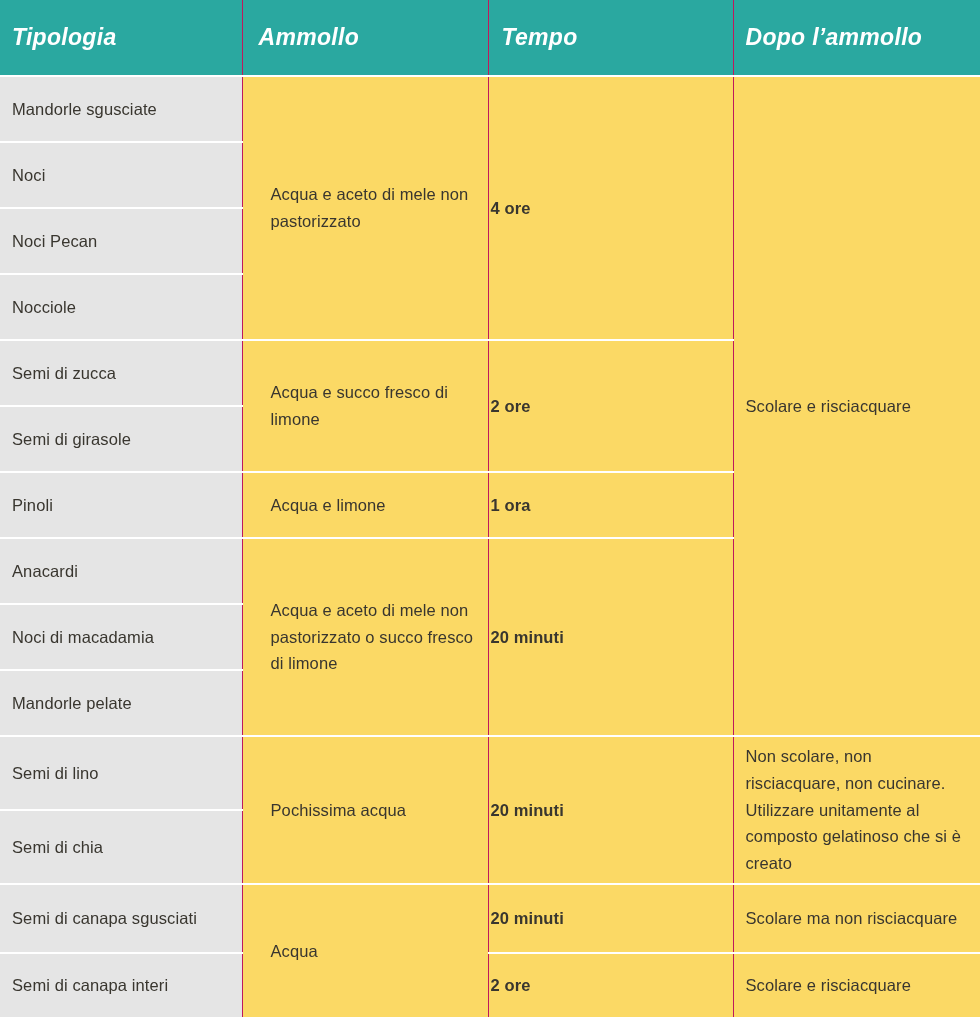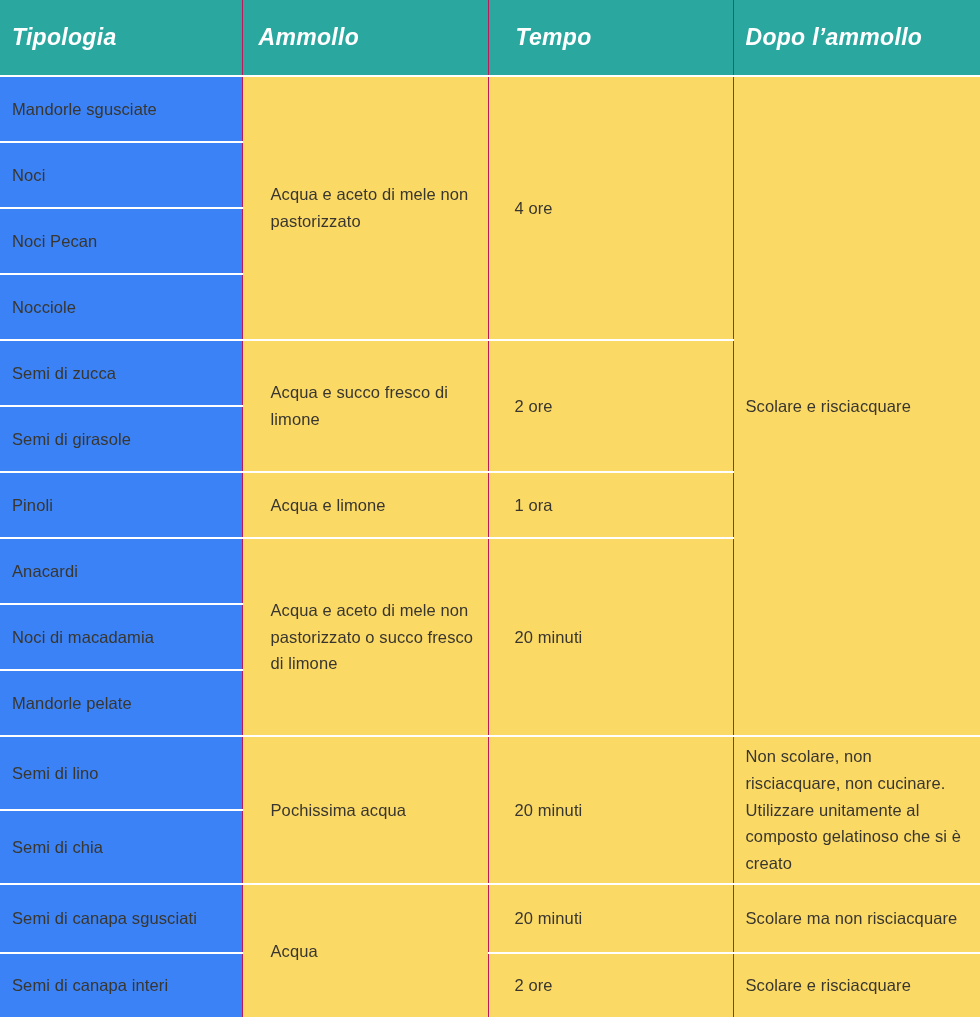--- a/index.html
+++ b/index.html
@@ -43,33 +43,33 @@
 
   th {
     background: #2aa8a0;
     color: #ffffff;
     font-size: 23px;
     font-weight: bold;
     letter-spacing: 0.3px;
     padding: 0 10px 0 12px;
   }
   th.p2 { padding-left: 16px; }
-  th.p3 { padding-left: 27px; }
+  th.p3 { padding-left: 13px; }
 
   td {
     font-size: 16.5px;
     color: #39362f;
     line-height: 1.62;
     letter-spacing: 0.1px;
     padding: 0 10px 0 12px;
   }
-  td.c1 { background: #3b82f6; }
+  td.c1 { background: #e5e5e5; }
   td.cy { background: #fbd965; }
   td.p2 { padding-left: 28px; padding-right: 14px; }
-  td.p3 { padding-left: 26px; }
+  td.p3 { padding-left: 2px; font-weight: bold; }
   td.p4 { padding-left: 12px; padding-right: 12px; }
 </style>
 </head>
 <body>
 
 <div class="page">
   <table class="soak">
     <colgroup>
       <col class="w1">
         <col class="w2">

